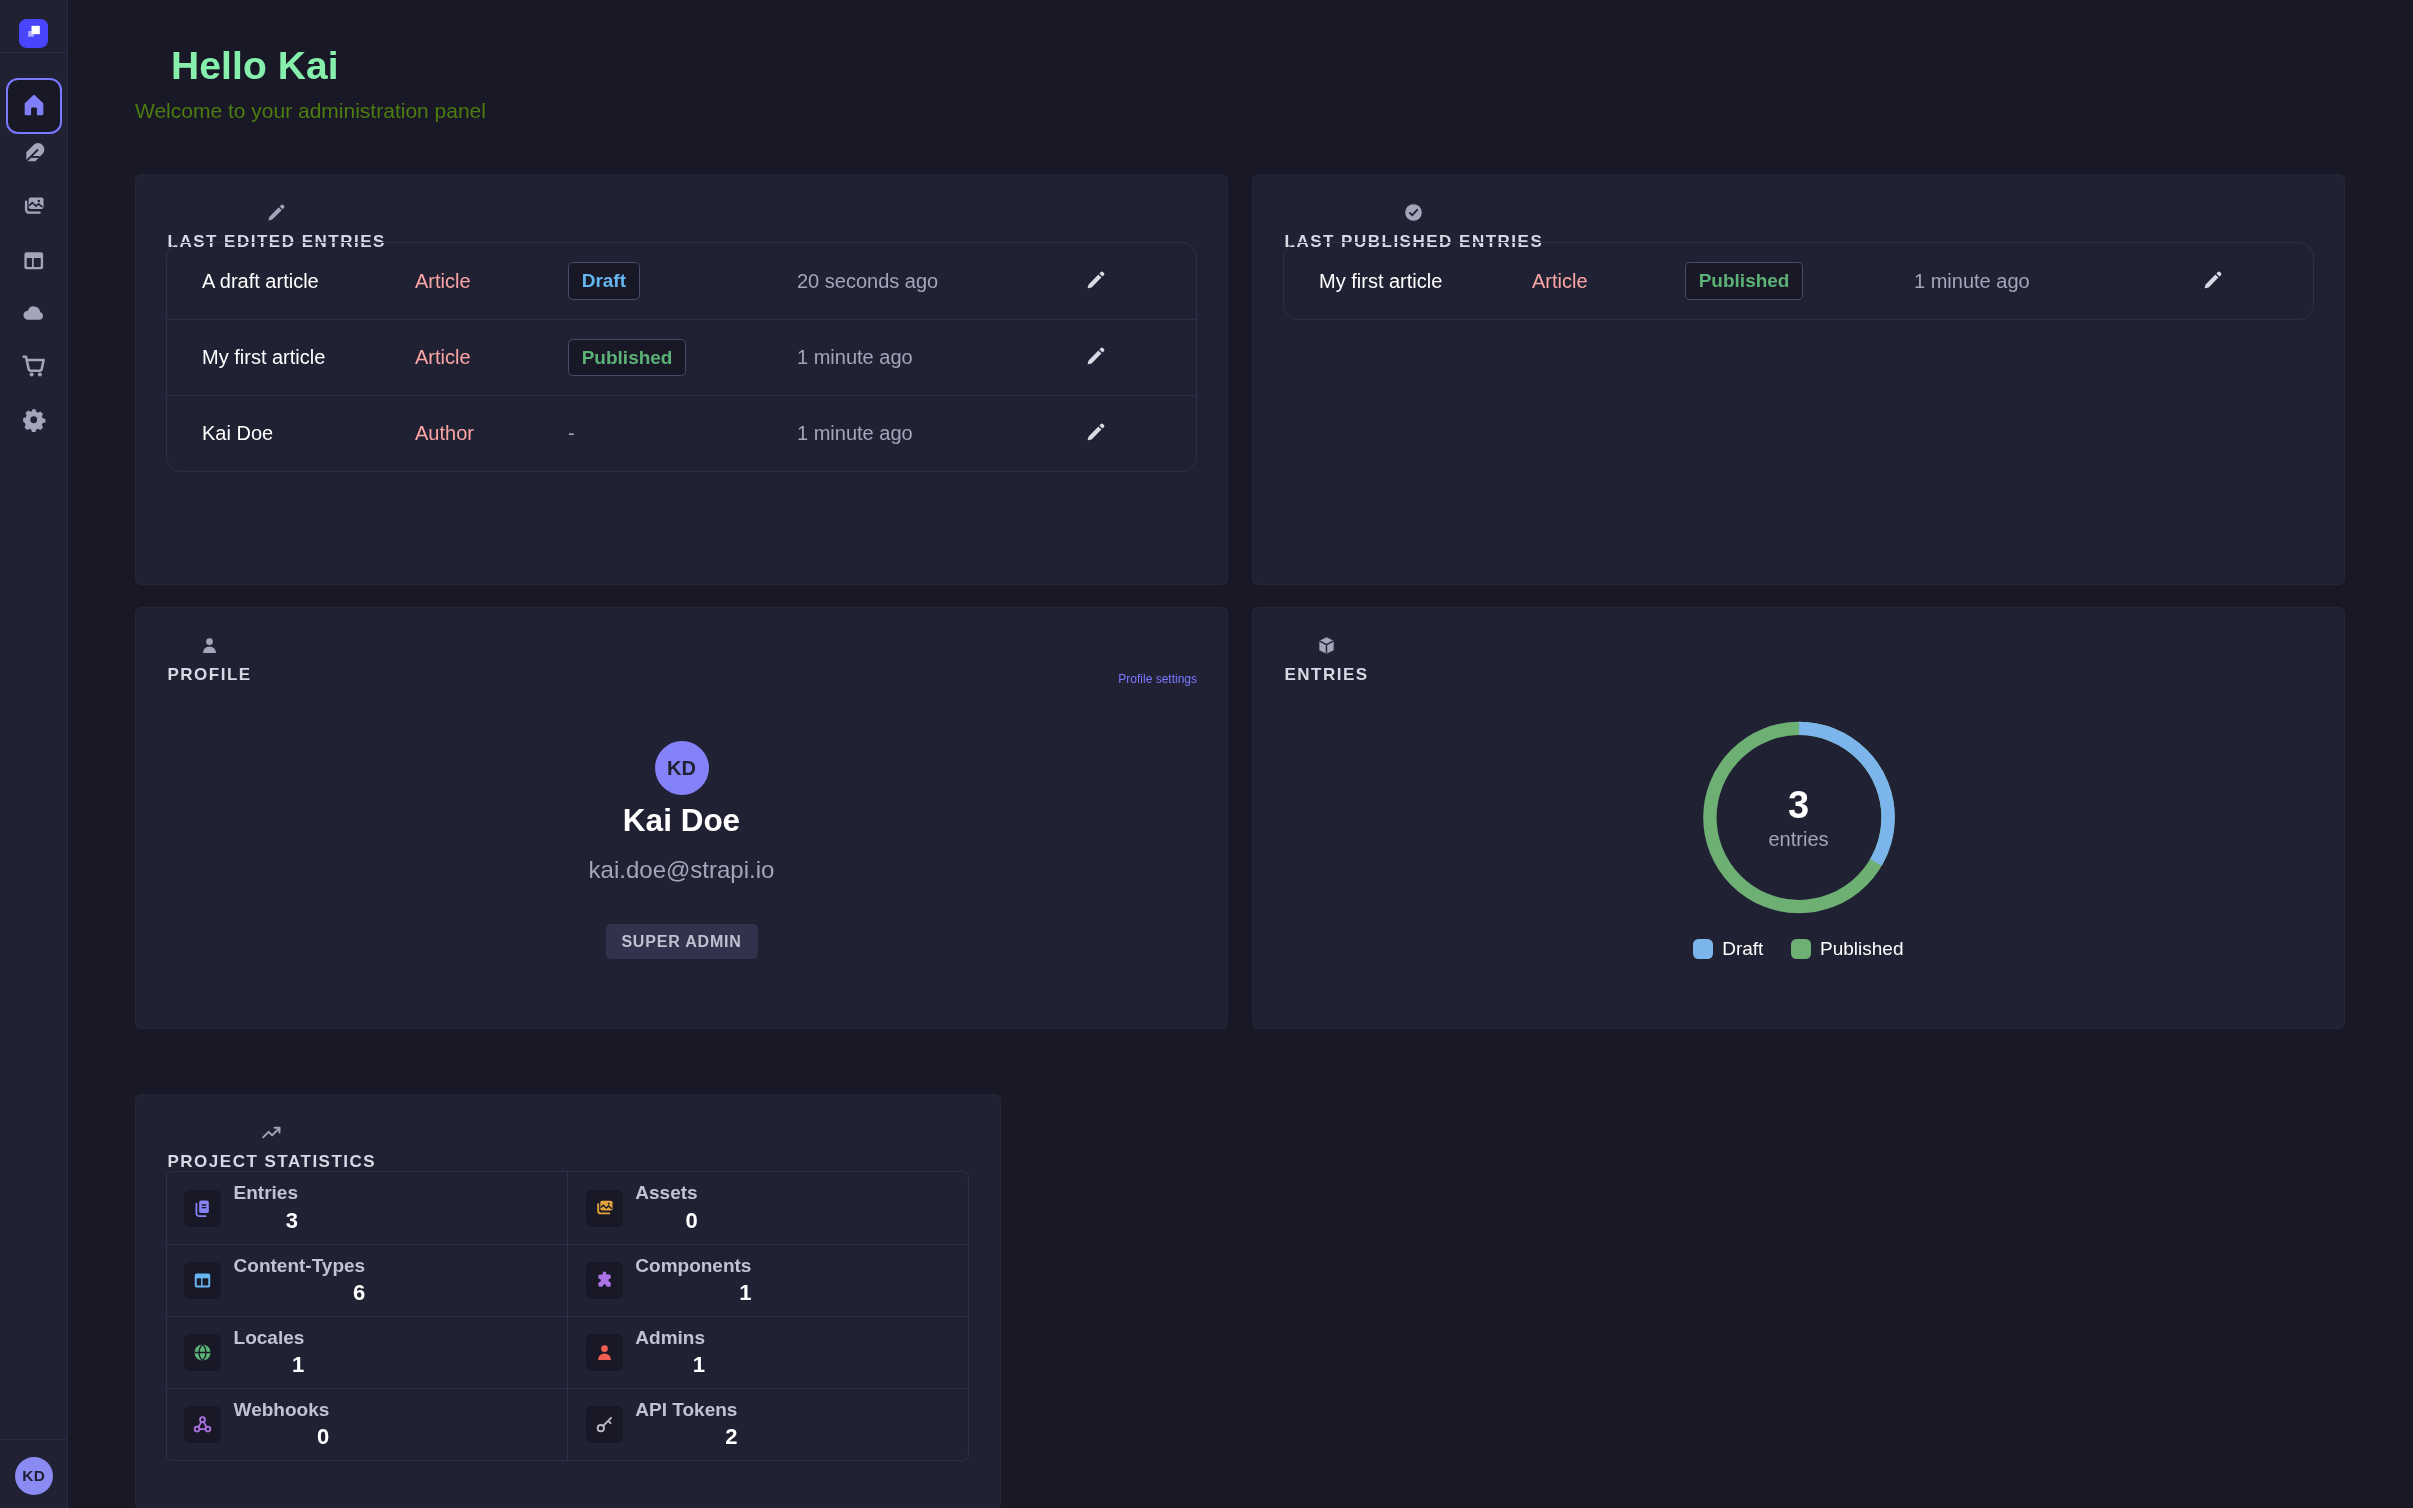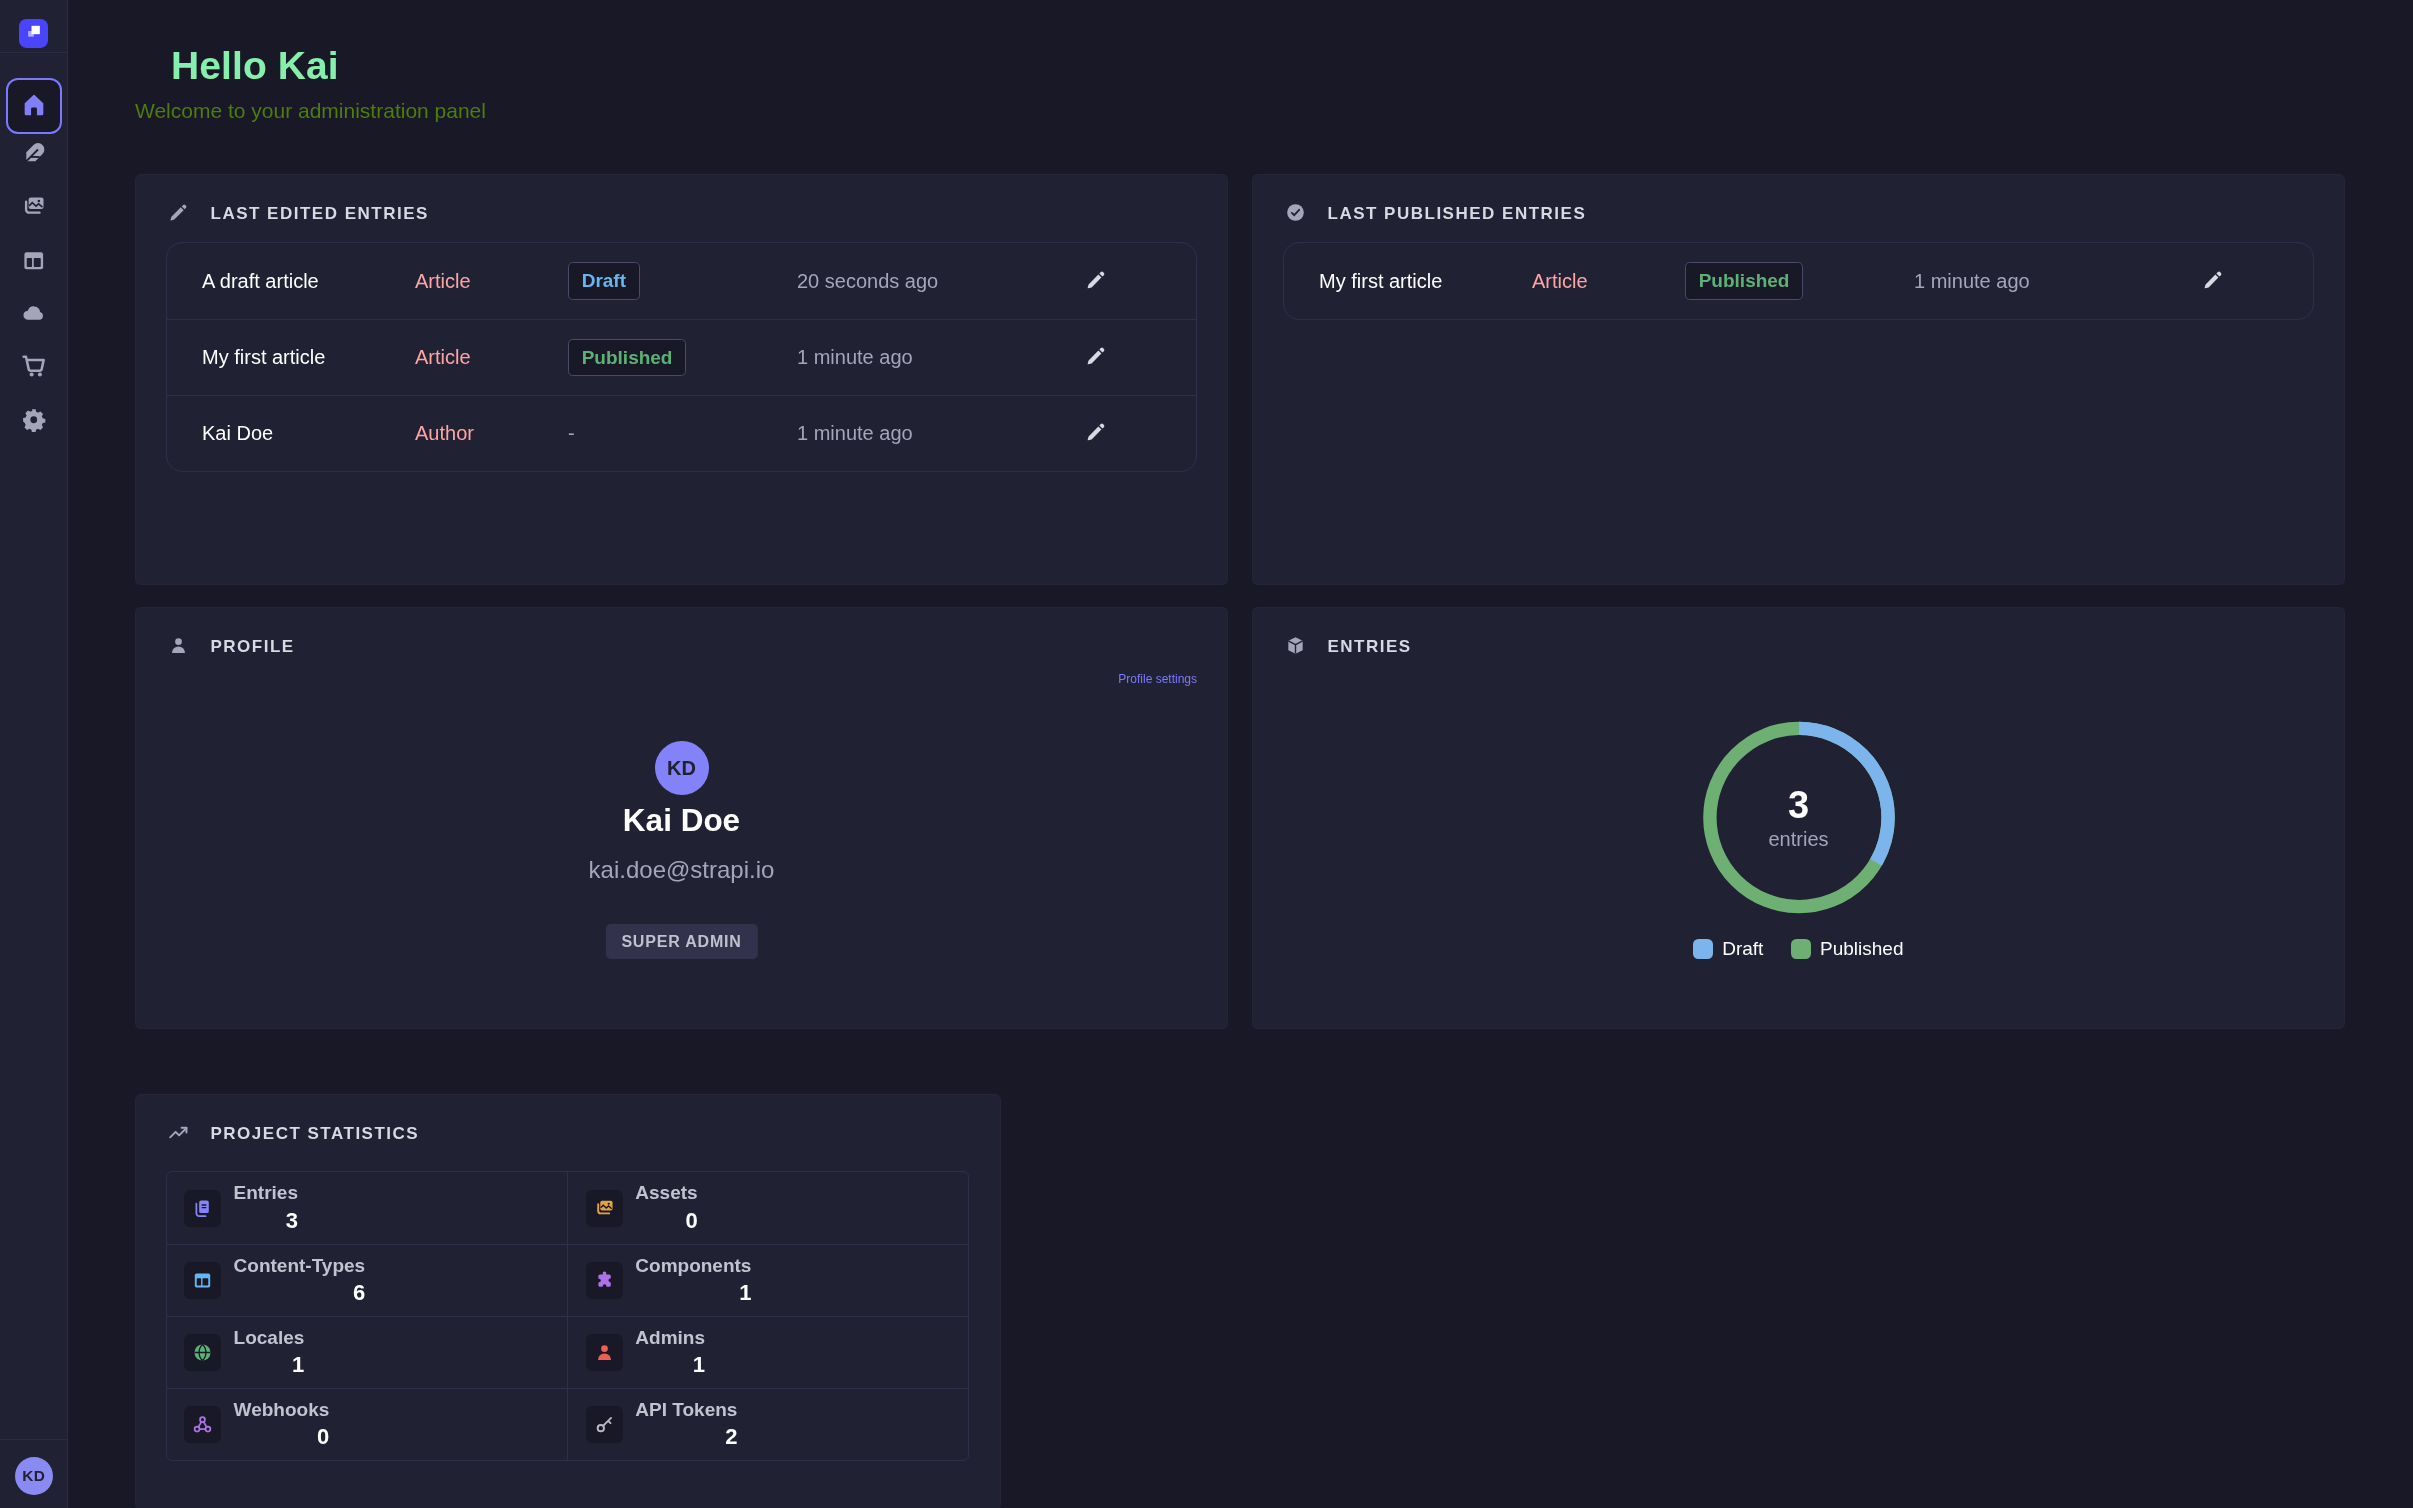--- a/index.html
+++ b/index.html
@@ -64,21 +64,21 @@
     border:0.7px solid rgba(255,255,255,0.02);
   }
   .panel-last-edited    { left:135px;  top:174px;  width:1093px; height:411px; }
   .panel-last-published { left:1252px; top:174px;  width:1093px; height:411px;padding-left:24px; }
   .panel-profile        { left:135px;  top:607px;  width:1093px; height:422px; }
   .panel-entries        { left:1252px; top:607px;  width:1093px; height:422px; }
   .panel-stats          { left:135px;  top:1094px; width:866px; height:416px;text-align:right; }
 
   .panel-head {
     position:absolute; left:31.5px; top:27px;
-    display:flex; align-items:center; gap:22px; color:#a5a5ba;
+    display:flex; align-items:center; gap:7px; color:#a5a5ba;flex-direction:column;
   }
   .panel-head svg { width:21px; height:21px; flex:0 0 auto; }
   .panel-head .panel-title {
     font-size:17px; font-weight:700; letter-spacing:1.5px; color:#d9d9e3;
   }
 
   
   .entry-table {
     position:absolute; left:30px; right:30px; top:67px;
     border:0.7px solid #2f2f49; border-radius:16px;

